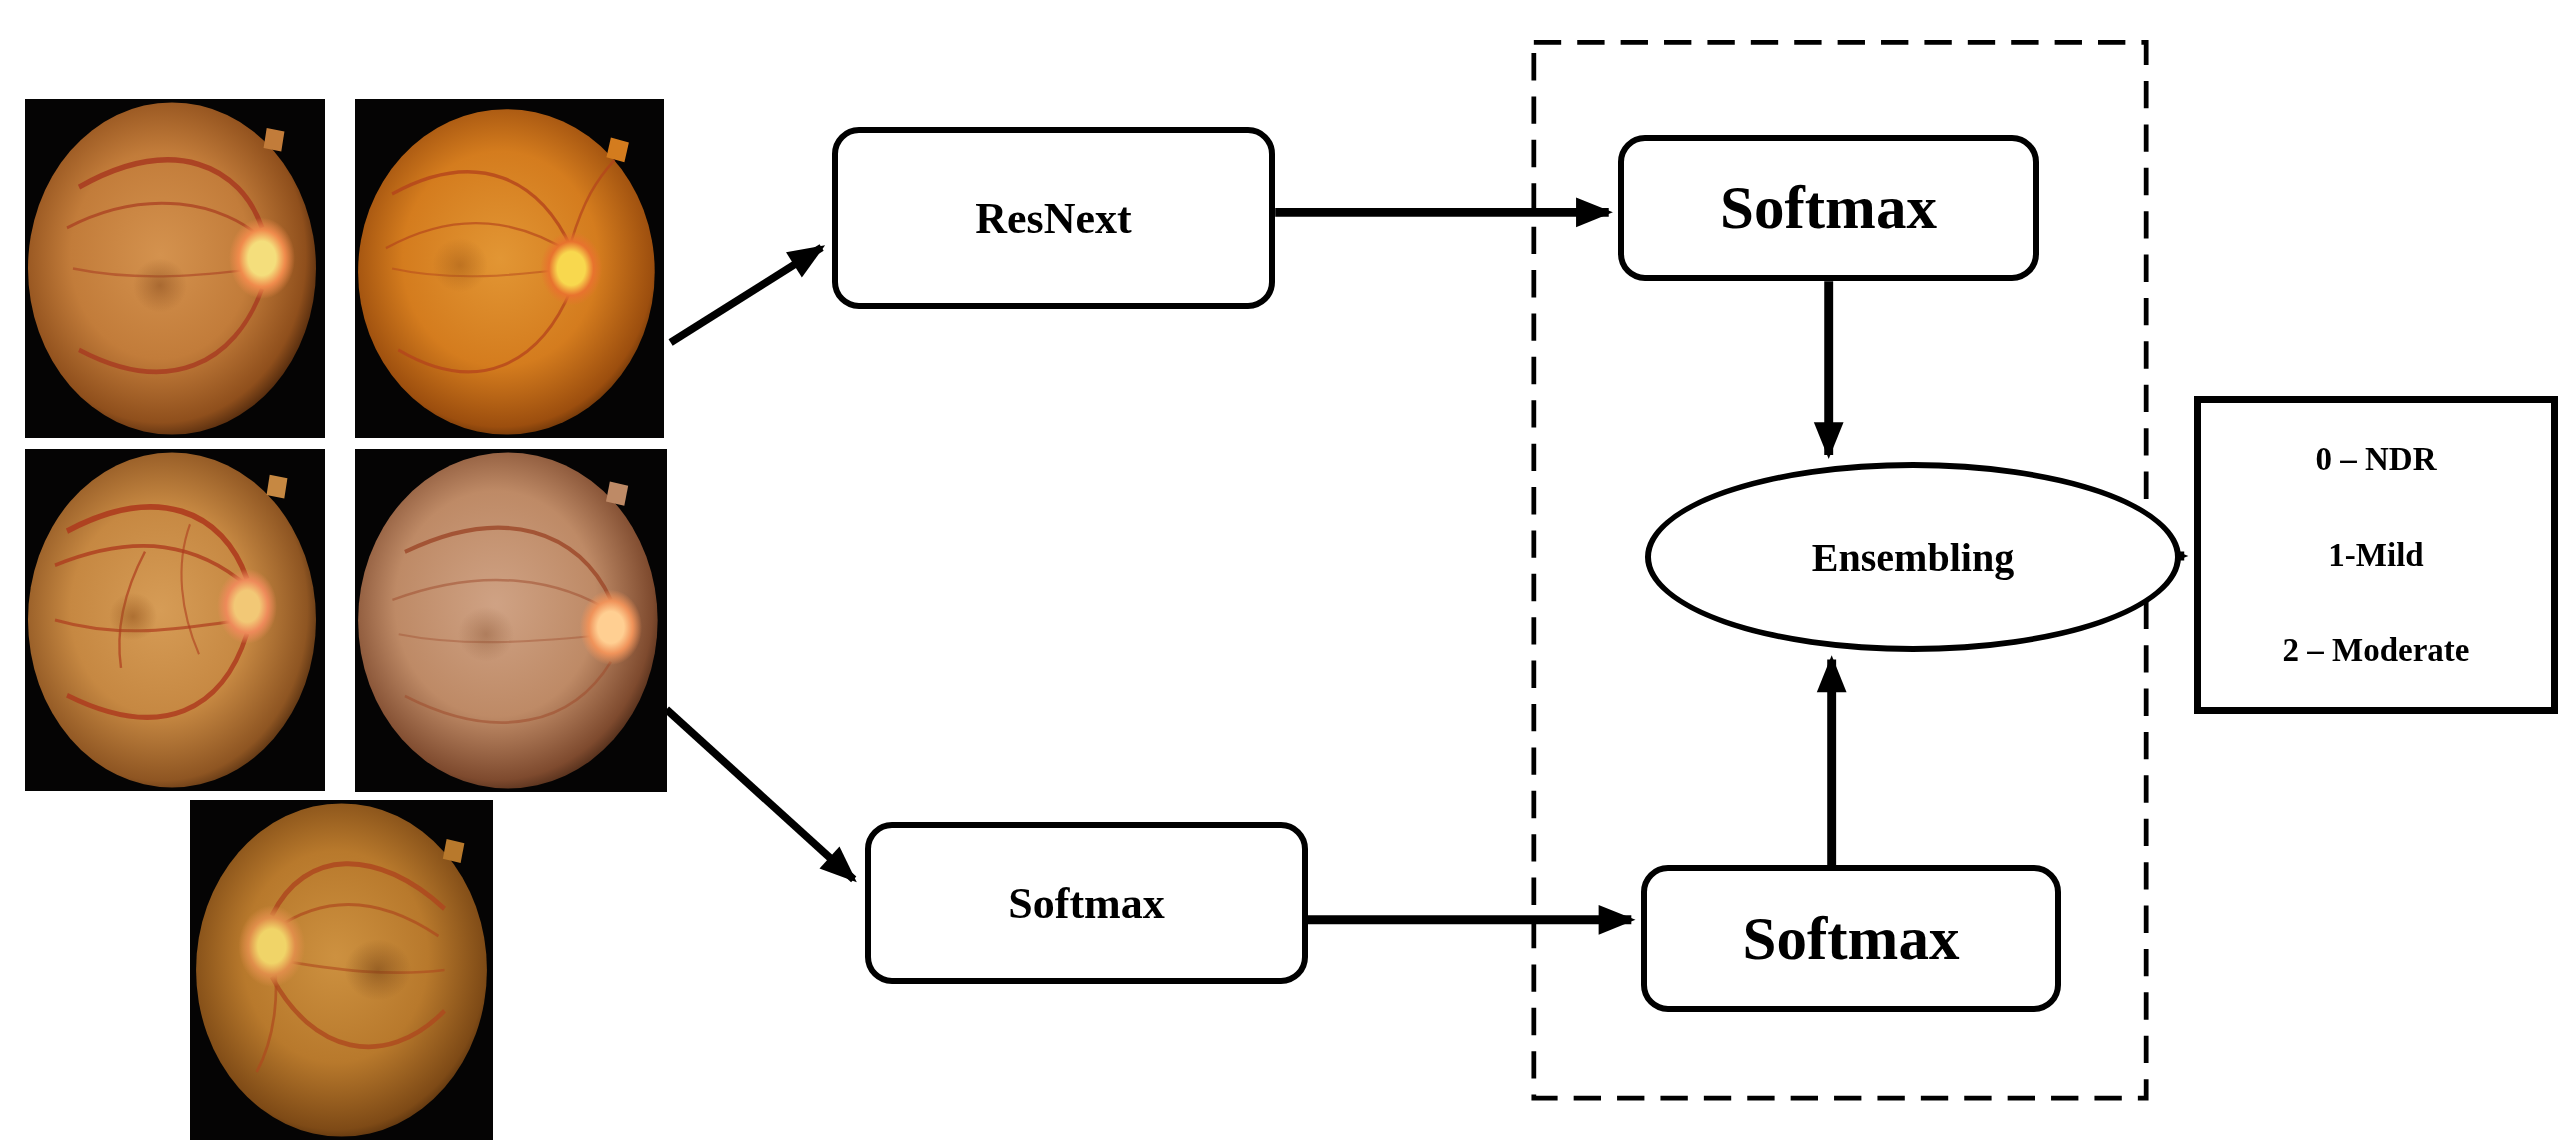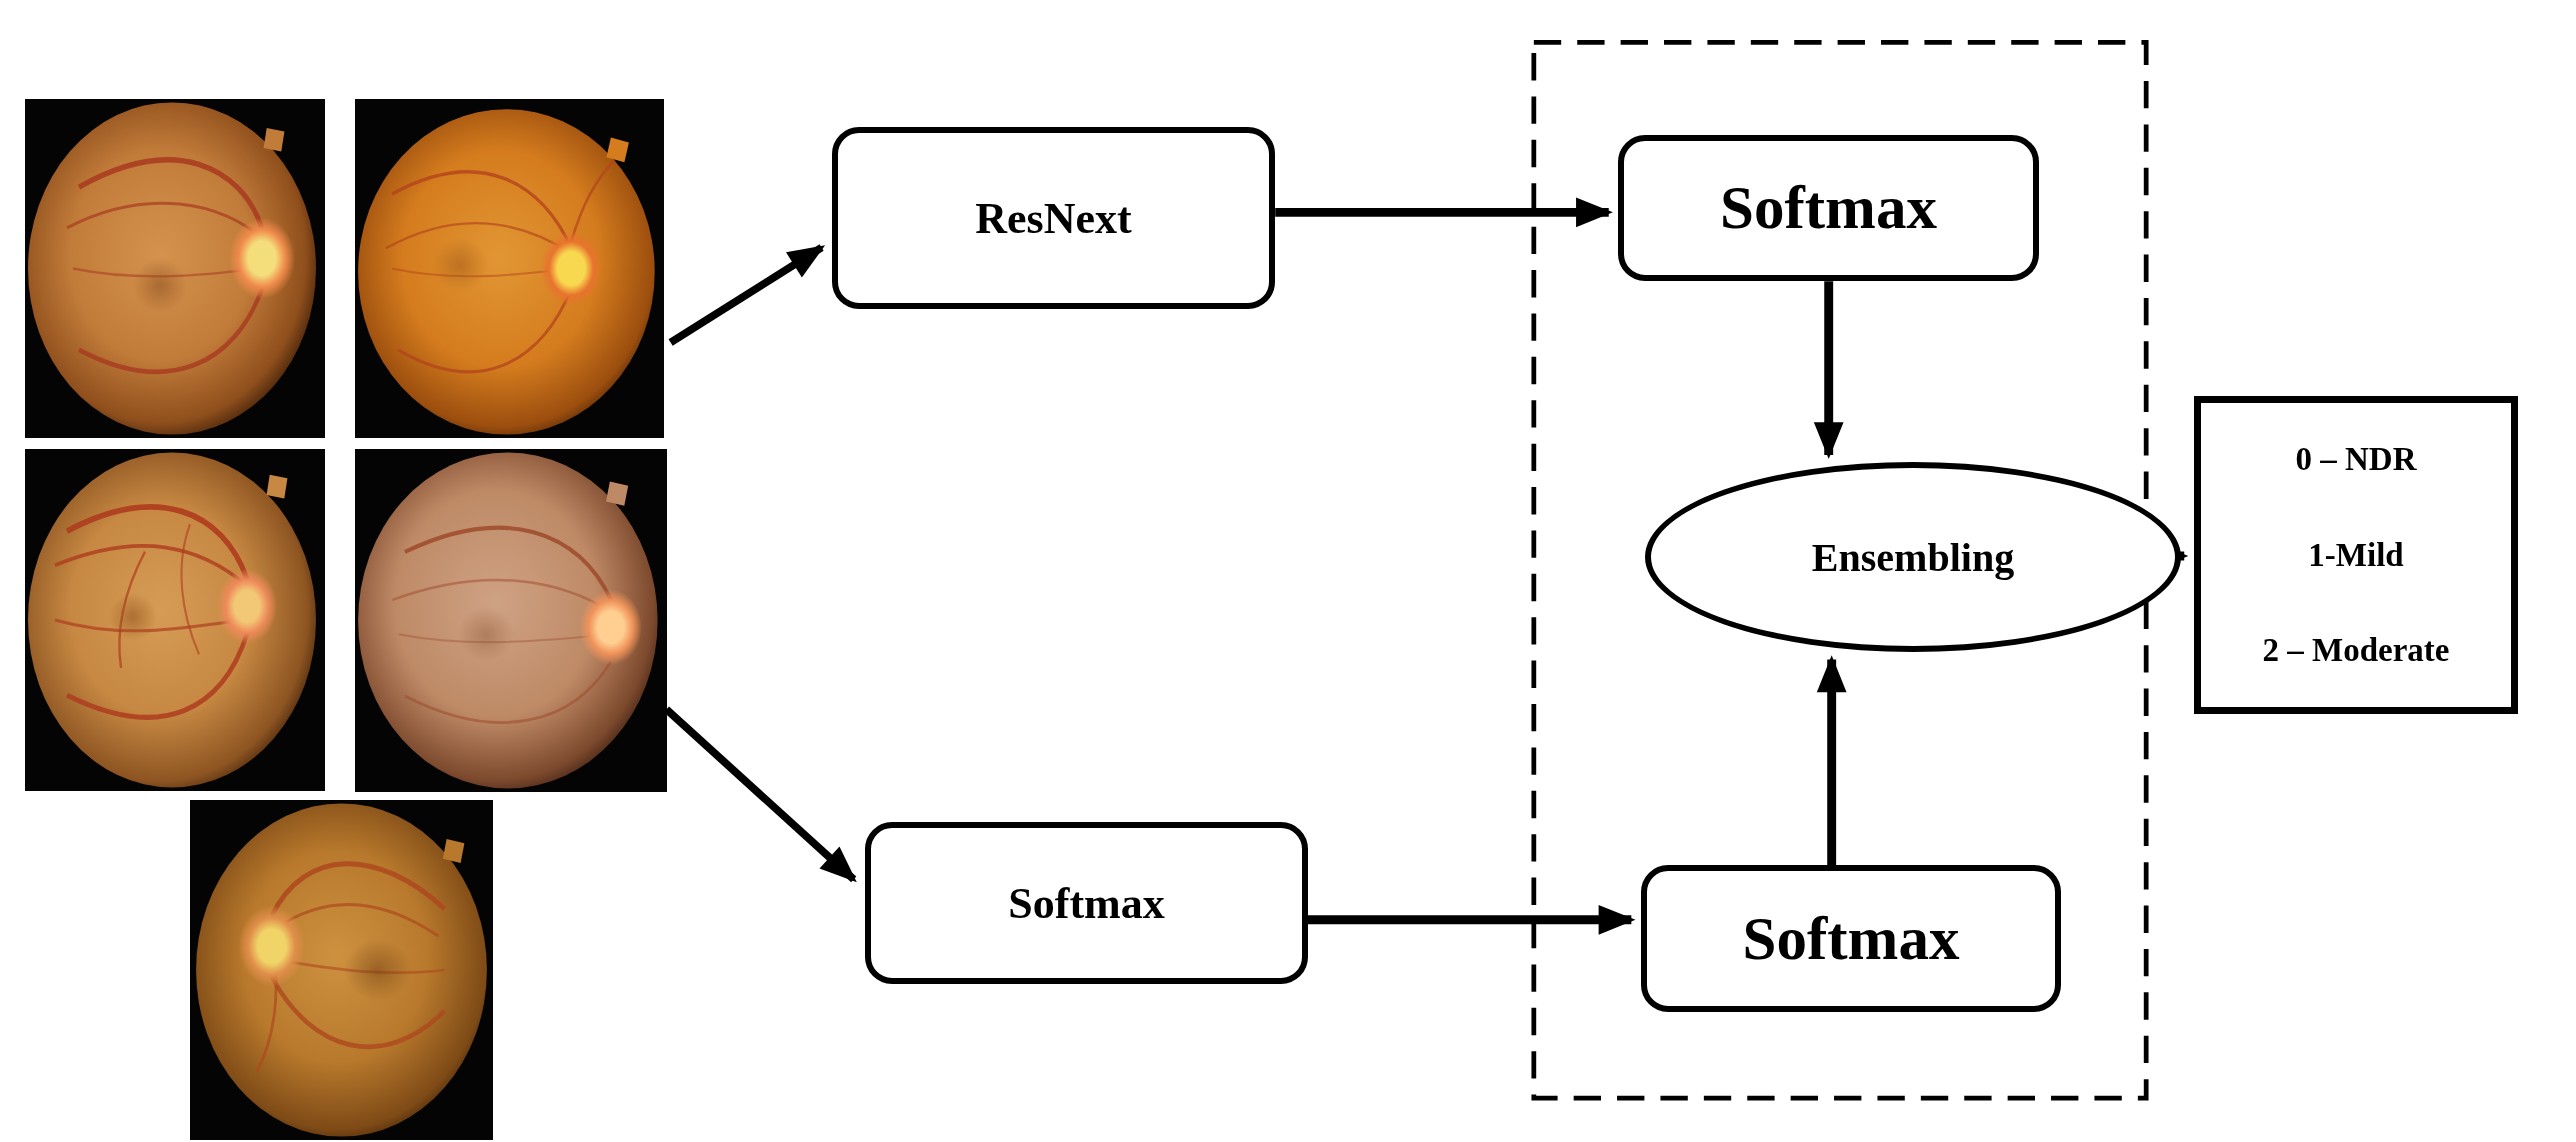--- a/index.html
+++ b/index.html
@@ -27,21 +27,21 @@
   #softmax-top-node   {left:1618px;top:119px;width:421px;height:146px;border-width:6.5px;}
   #softmax-bottom-node{left:1641px;top:849px;width:420px;height:147px;border-width:6.5px;}
   .softmax-label{font-size:61px;}
   .ellipse{
     position:absolute;left:1645px;top:446px;width:536px;height:190px;
     background:var(--box-fill,#fff);border:6px solid var(--line,#000);
     border-radius:50%;display:flex;align-items:center;justify-content:center;box-sizing:border-box;
   }
   .ellipse span{font-size:40px;}
   #output-box{
-    position:absolute;left:2194px;top:380px;width:324px;height:318px;
+    position:absolute;left:2194px;top:380px;width:364px;height:318px;
     background:var(--box-fill,#fff);border:7.7px solid var(--line,#000);box-sizing:border-box;
     display:flex;flex-direction:column;align-items:center;justify-content:space-evenly;gap:20px;
   }
   #output-box span{font-weight:bold;font-size:33px;color:var(--line,#000);white-space:nowrap;}
   
   .fundus{position:absolute;}
   .fundus svg{display:block;width:100%;height:100%;}
   #fundus-1{left:25px; top:83px; width:300px;height:339px;}
   #fundus-2{left:355px;top:83px; width:309px;height:339px;}
   #fundus-3{left:25px; top:433px; width:300px;height:342px;}

